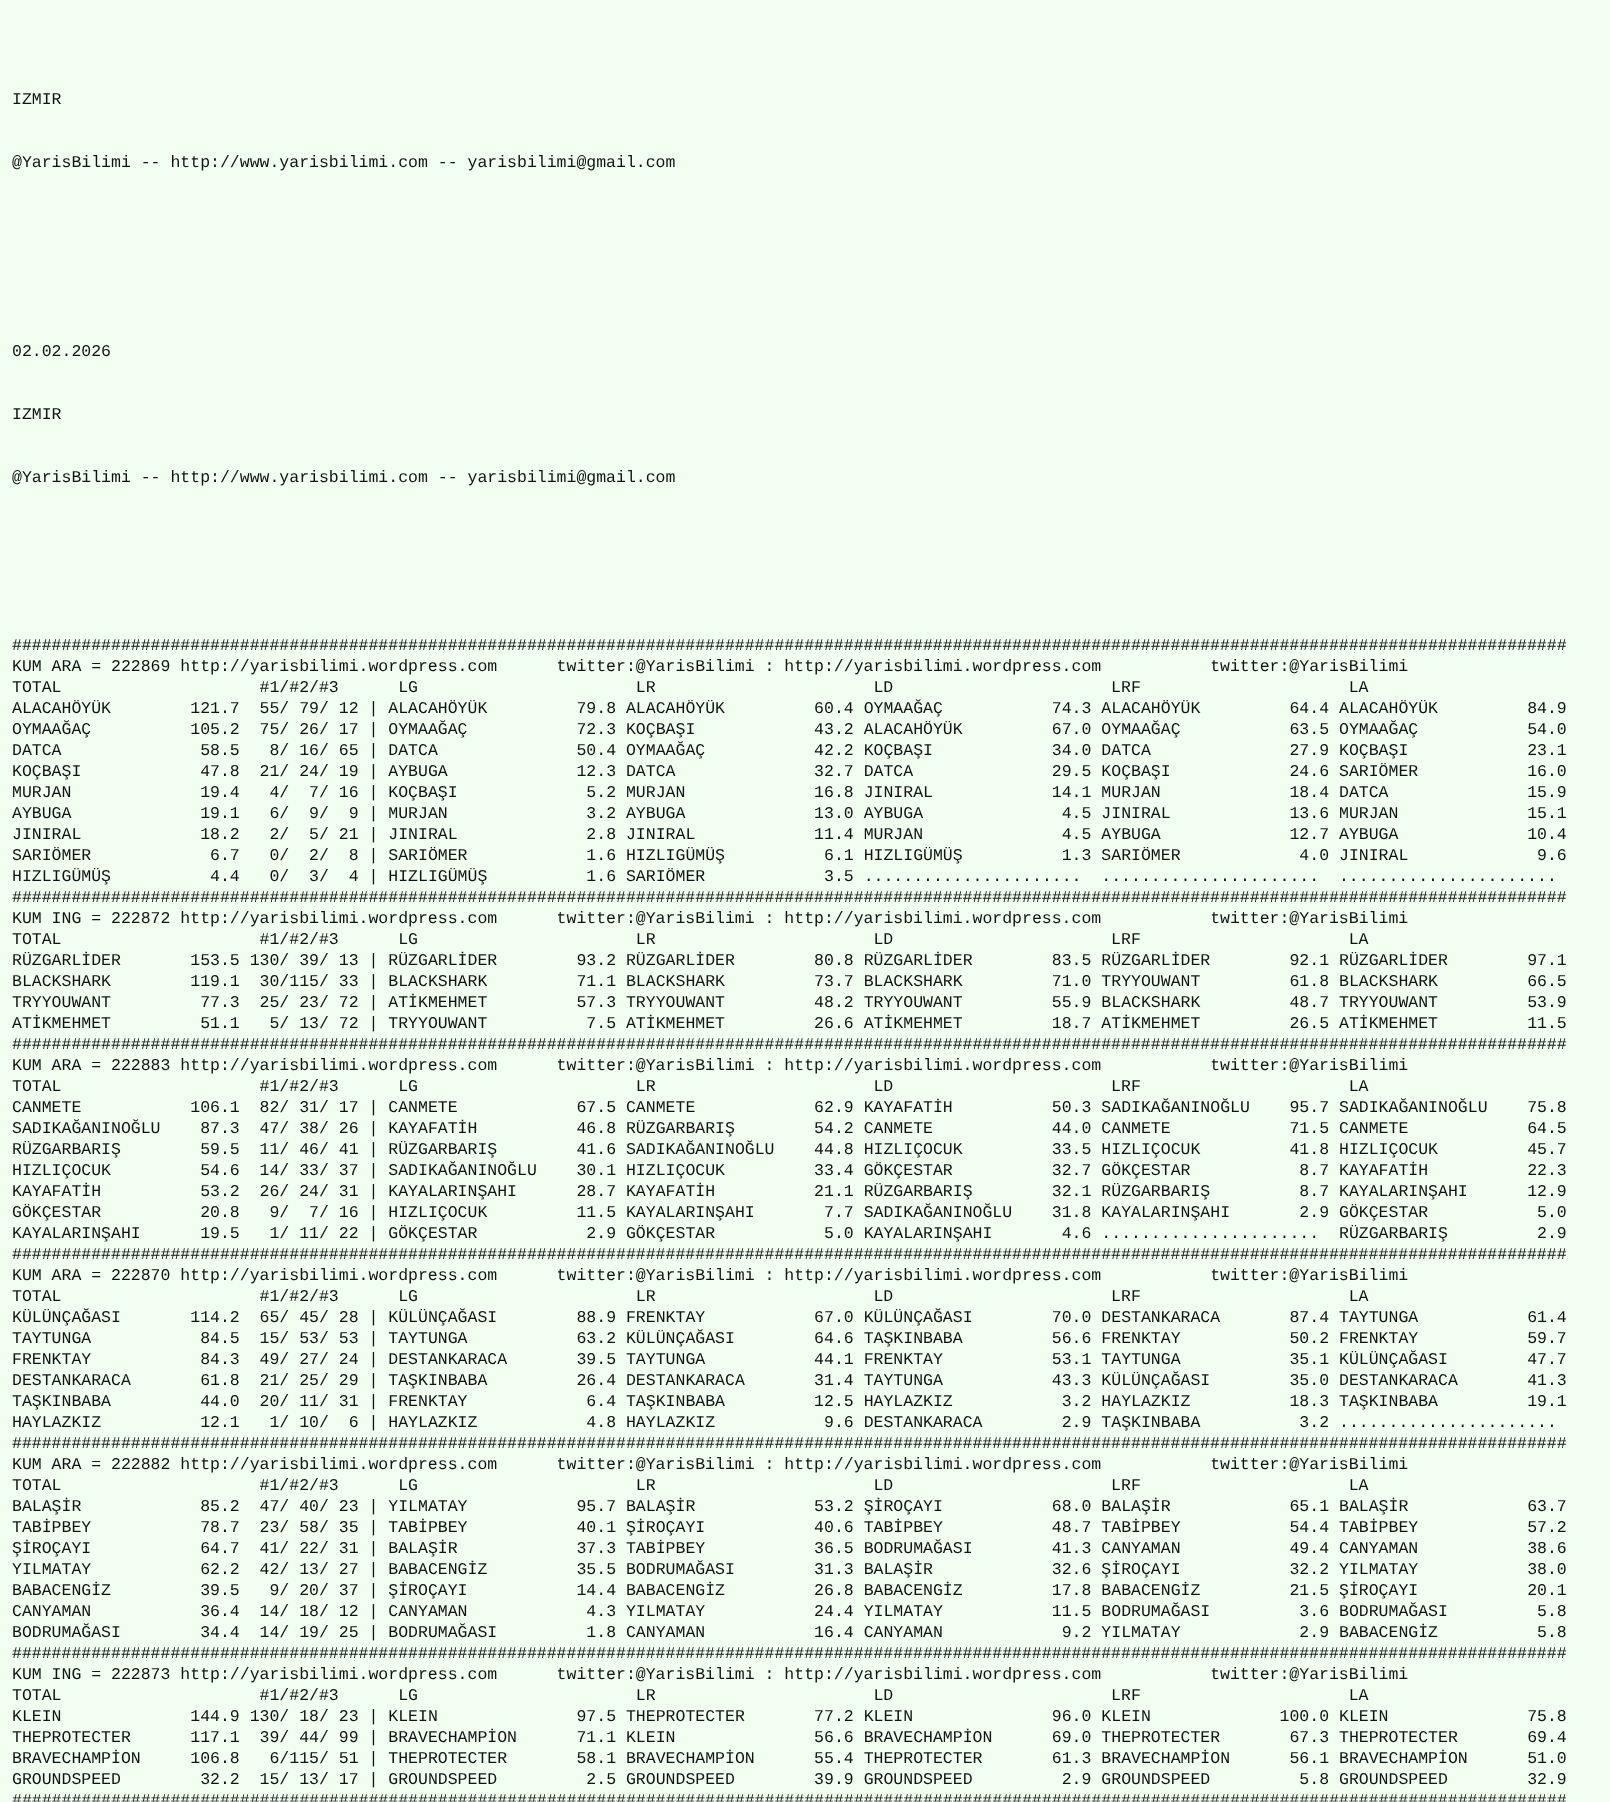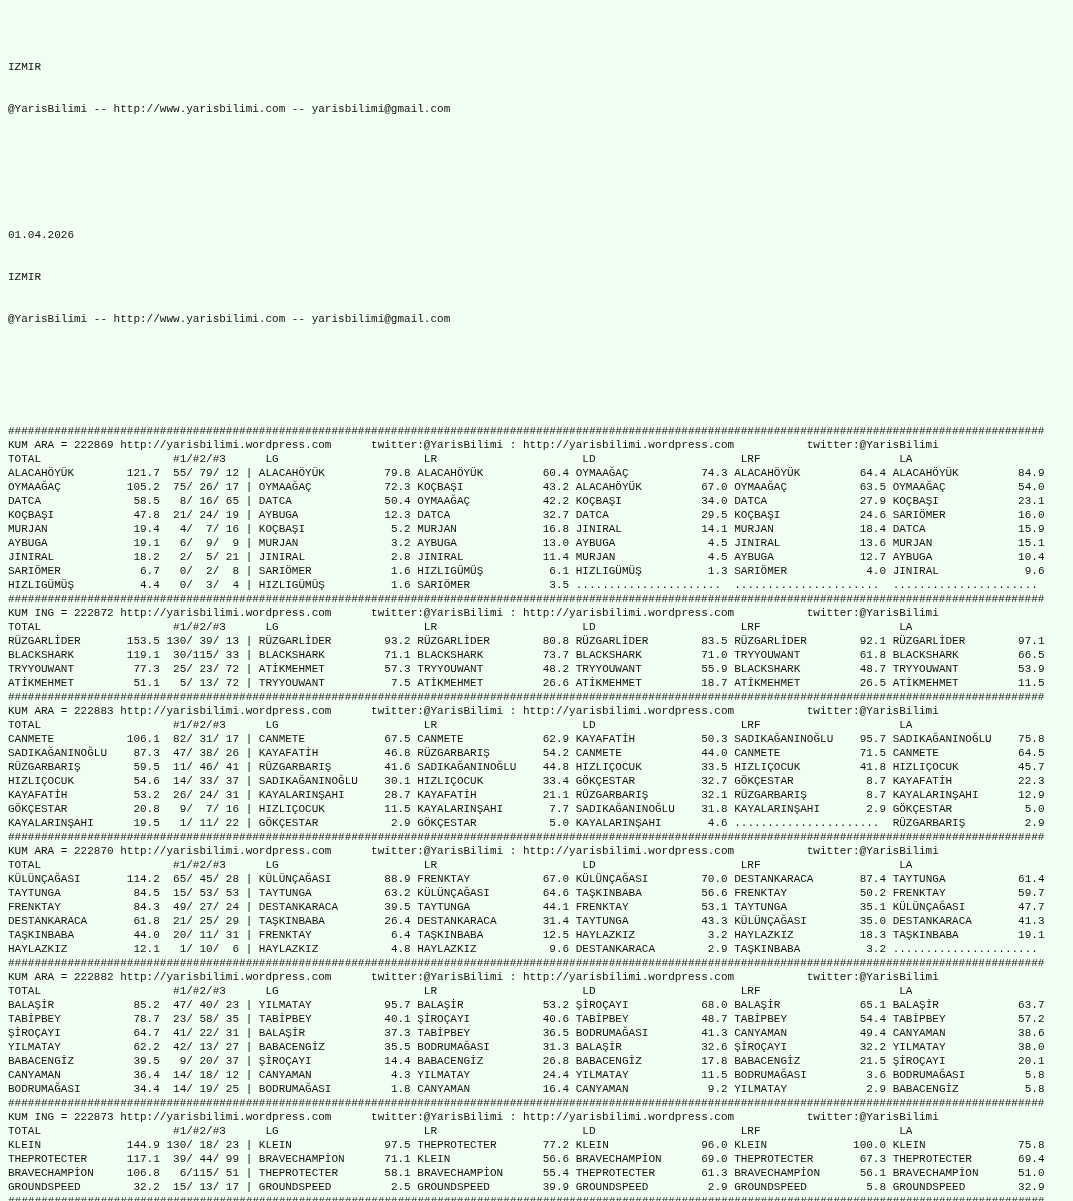--- a/index.html
+++ b/index.html
@@ -21,19 +21,19 @@
 </style>
 </head>
 <body>
 
 <div class="doc">
   <div class="doc-head">
     <div class="line">IZMIR</div>
     <div class="line">@YarisBilimi -- http://www.yarisbilimi.com -- yarisbilimi@gmail.com</div>
     <div class="line"></div>
     <div class="line"></div>
-    <div class="line">01.04.2026</div>
+    <div class="line">02.02.2026</div>
     <div class="line">IZMIR</div>
     <div class="line">@YarisBilimi -- http://www.yarisbilimi.com -- yarisbilimi@gmail.com</div>
     <div class="line"></div>
   </div>
   <div id="sections"><div class="section"><div class="line sep">#############################################################################################################################################################</div><div class="line"><span>KUM ARA = 222869 http://yarisbilimi.wordpress.com      </span><span>twitter:@YarisBilimi</span><span> : </span><span>http://yarisbilimi.wordpress.com           </span><span>twitter:@YarisBilimi</span></div><div class="line">TOTAL                    #1/#2/#3      LG                      LR                      LD                      LRF                     LA</div><div class="line"><span>ALACAHÖYÜK       </span><span> 121.7</span><span>  55/ 79/ 12</span><span> | </span><span>ALACAHÖYÜK        </span><span> 79.8</span> <span>ALACAHÖYÜK        </span><span> 60.4</span> <span>OYMAAĞAÇ          </span><span> 74.3</span> <span>ALACAHÖYÜK        </span><span> 64.4</span> <span>ALACAHÖYÜK        </span><span> 84.9</span></div><div class="line"><span>OYMAAĞAÇ         </span><span> 105.2</span><span>  75/ 26/ 17</span><span> | </span><span>OYMAAĞAÇ          </span><span> 72.3</span> <span>KOÇBAŞI           </span><span> 43.2</span> <span>ALACAHÖYÜK        </span><span> 67.0</span> <span>OYMAAĞAÇ          </span><span> 63.5</span> <span>OYMAAĞAÇ          </span><span> 54.0</span></div><div class="line"><span>DATCA            </span><span>  58.5</span><span>   8/ 16/ 65</span><span> | </span><span>DATCA             </span><span> 50.4</span> <span>OYMAAĞAÇ          </span><span> 42.2</span> <span>KOÇBAŞI           </span><span> 34.0</span> <span>DATCA             </span><span> 27.9</span> <span>KOÇBAŞI           </span><span> 23.1</span></div><div class="line"><span>KOÇBAŞI          </span><span>  47.8</span><span>  21/ 24/ 19</span><span> | </span><span>AYBUGA            </span><span> 12.3</span> <span>DATCA             </span><span> 32.7</span> <span>DATCA             </span><span> 29.5</span> <span>KOÇBAŞI           </span><span> 24.6</span> <span>SARIÖMER          </span><span> 16.0</span></div><div class="line"><span>MURJAN           </span><span>  19.4</span><span>   4/  7/ 16</span><span> | </span><span>KOÇBAŞI           </span><span>  5.2</span> <span>MURJAN            </span><span> 16.8</span> <span>JINIRAL           </span><span> 14.1</span> <span>MURJAN            </span><span> 18.4</span> <span>DATCA             </span><span> 15.9</span></div><div class="line"><span>AYBUGA           </span><span>  19.1</span><span>   6/  9/  9</span><span> | </span><span>MURJAN            </span><span>  3.2</span> <span>AYBUGA            </span><span> 13.0</span> <span>AYBUGA            </span><span>  4.5</span> <span>JINIRAL           </span><span> 13.6</span> <span>MURJAN            </span><span> 15.1</span></div><div class="line"><span>JINIRAL          </span><span>  18.2</span><span>   2/  5/ 21</span><span> | </span><span>JINIRAL           </span><span>  2.8</span> <span>JINIRAL           </span><span> 11.4</span> <span>MURJAN            </span><span>  4.5</span> <span>AYBUGA            </span><span> 12.7</span> <span>AYBUGA            </span><span> 10.4</span></div><div class="line"><span>SARIÖMER         </span><span>   6.7</span><span>   0/  2/  8</span><span> | </span><span>SARIÖMER          </span><span>  1.6</span> <span>HIZLIGÜMÜŞ        </span><span>  6.1</span> <span>HIZLIGÜMÜŞ        </span><span>  1.3</span> <span>SARIÖMER          </span><span>  4.0</span> <span>JINIRAL           </span><span>  9.6</span></div><div class="line"><span>HIZLIGÜMÜŞ       </span><span>   4.4</span><span>   0/  3/  4</span><span> | </span><span>HIZLIGÜMÜŞ        </span><span>  1.6</span> <span>SARIÖMER          </span><span>  3.5</span> <span>...................... </span> <span>...................... </span> <span>...................... </span></div></div><div class="section"><div class="line sep">#############################################################################################################################################################</div><div class="line"><span>KUM ING = 222872 http://yarisbilimi.wordpress.com      </span><span>twitter:@YarisBilimi</span><span> : </span><span>http://yarisbilimi.wordpress.com           </span><span>twitter:@YarisBilimi</span></div><div class="line">TOTAL                    #1/#2/#3      LG                      LR                      LD                      LRF                     LA</div><div class="line"><span>RÜZGARLİDER      </span><span> 153.5</span><span> 130/ 39/ 13</span><span> | </span><span>RÜZGARLİDER       </span><span> 93.2</span> <span>RÜZGARLİDER       </span><span> 80.8</span> <span>RÜZGARLİDER       </span><span> 83.5</span> <span>RÜZGARLİDER       </span><span> 92.1</span> <span>RÜZGARLİDER       </span><span> 97.1</span></div><div class="line"><span>BLACKSHARK       </span><span> 119.1</span><span>  30/115/ 33</span><span> | </span><span>BLACKSHARK        </span><span> 71.1</span> <span>BLACKSHARK        </span><span> 73.7</span> <span>BLACKSHARK        </span><span> 71.0</span> <span>TRYYOUWANT        </span><span> 61.8</span> <span>BLACKSHARK        </span><span> 66.5</span></div><div class="line"><span>TRYYOUWANT       </span><span>  77.3</span><span>  25/ 23/ 72</span><span> | </span><span>ATİKMEHMET        </span><span> 57.3</span> <span>TRYYOUWANT        </span><span> 48.2</span> <span>TRYYOUWANT        </span><span> 55.9</span> <span>BLACKSHARK        </span><span> 48.7</span> <span>TRYYOUWANT        </span><span> 53.9</span></div><div class="line"><span>ATİKMEHMET       </span><span>  51.1</span><span>   5/ 13/ 72</span><span> | </span><span>TRYYOUWANT        </span><span>  7.5</span> <span>ATİKMEHMET        </span><span> 26.6</span> <span>ATİKMEHMET        </span><span> 18.7</span> <span>ATİKMEHMET        </span><span> 26.5</span> <span>ATİKMEHMET        </span><span> 11.5</span></div></div><div class="section"><div class="line sep">#############################################################################################################################################################</div><div class="line"><span>KUM ARA = 222883 http://yarisbilimi.wordpress.com      </span><span>twitter:@YarisBilimi</span><span> : </span><span>http://yarisbilimi.wordpress.com           </span><span>twitter:@YarisBilimi</span></div><div class="line">TOTAL                    #1/#2/#3      LG                      LR                      LD                      LRF                     LA</div><div class="line"><span>CANMETE          </span><span> 106.1</span><span>  82/ 31/ 17</span><span> | </span><span>CANMETE           </span><span> 67.5</span> <span>CANMETE           </span><span> 62.9</span> <span>KAYAFATİH         </span><span> 50.3</span> <span>SADIKAĞANINOĞLU   </span><span> 95.7</span> <span>SADIKAĞANINOĞLU   </span><span> 75.8</span></div><div class="line"><span>SADIKAĞANINOĞLU  </span><span>  87.3</span><span>  47/ 38/ 26</span><span> | </span><span>KAYAFATİH         </span><span> 46.8</span> <span>RÜZGARBARIŞ       </span><span> 54.2</span> <span>CANMETE           </span><span> 44.0</span> <span>CANMETE           </span><span> 71.5</span> <span>CANMETE           </span><span> 64.5</span></div><div class="line"><span>RÜZGARBARIŞ      </span><span>  59.5</span><span>  11/ 46/ 41</span><span> | </span><span>RÜZGARBARIŞ       </span><span> 41.6</span> <span>SADIKAĞANINOĞLU   </span><span> 44.8</span> <span>HIZLIÇOCUK        </span><span> 33.5</span> <span>HIZLIÇOCUK        </span><span> 41.8</span> <span>HIZLIÇOCUK        </span><span> 45.7</span></div><div class="line"><span>HIZLIÇOCUK       </span><span>  54.6</span><span>  14/ 33/ 37</span><span> | </span><span>SADIKAĞANINOĞLU   </span><span> 30.1</span> <span>HIZLIÇOCUK        </span><span> 33.4</span> <span>GÖKÇESTAR         </span><span> 32.7</span> <span>GÖKÇESTAR         </span><span>  8.7</span> <span>KAYAFATİH         </span><span> 22.3</span></div><div class="line"><span>KAYAFATİH        </span><span>  53.2</span><span>  26/ 24/ 31</span><span> | </span><span>KAYALARINŞAHI     </span><span> 28.7</span> <span>KAYAFATİH         </span><span> 21.1</span> <span>RÜZGARBARIŞ       </span><span> 32.1</span> <span>RÜZGARBARIŞ       </span><span>  8.7</span> <span>KAYALARINŞAHI     </span><span> 12.9</span></div><div class="line"><span>GÖKÇESTAR        </span><span>  20.8</span><span>   9/  7/ 16</span><span> | </span><span>HIZLIÇOCUK        </span><span> 11.5</span> <span>KAYALARINŞAHI     </span><span>  7.7</span> <span>SADIKAĞANINOĞLU   </span><span> 31.8</span> <span>KAYALARINŞAHI     </span><span>  2.9</span> <span>GÖKÇESTAR         </span><span>  5.0</span></div><div class="line"><span>KAYALARINŞAHI    </span><span>  19.5</span><span>   1/ 11/ 22</span><span> | </span><span>GÖKÇESTAR         </span><span>  2.9</span> <span>GÖKÇESTAR         </span><span>  5.0</span> <span>KAYALARINŞAHI     </span><span>  4.6</span> <span>...................... </span> <span>RÜZGARBARIŞ       </span><span>  2.9</span></div></div><div class="section"><div class="line sep">#############################################################################################################################################################</div><div class="line"><span>KUM ARA = 222870 http://yarisbilimi.wordpress.com      </span><span>twitter:@YarisBilimi</span><span> : </span><span>http://yarisbilimi.wordpress.com           </span><span>twitter:@YarisBilimi</span></div><div class="line">TOTAL                    #1/#2/#3      LG                      LR                      LD                      LRF                     LA</div><div class="line"><span>KÜLÜNÇAĞASI      </span><span> 114.2</span><span>  65/ 45/ 28</span><span> | </span><span>KÜLÜNÇAĞASI       </span><span> 88.9</span> <span>FRENKTAY          </span><span> 67.0</span> <span>KÜLÜNÇAĞASI       </span><span> 70.0</span> <span>DESTANKARACA      </span><span> 87.4</span> <span>TAYTUNGA          </span><span> 61.4</span></div><div class="line"><span>TAYTUNGA         </span><span>  84.5</span><span>  15/ 53/ 53</span><span> | </span><span>TAYTUNGA          </span><span> 63.2</span> <span>KÜLÜNÇAĞASI       </span><span> 64.6</span> <span>TAŞKINBABA        </span><span> 56.6</span> <span>FRENKTAY          </span><span> 50.2</span> <span>FRENKTAY          </span><span> 59.7</span></div><div class="line"><span>FRENKTAY         </span><span>  84.3</span><span>  49/ 27/ 24</span><span> | </span><span>DESTANKARACA      </span><span> 39.5</span> <span>TAYTUNGA          </span><span> 44.1</span> <span>FRENKTAY          </span><span> 53.1</span> <span>TAYTUNGA          </span><span> 35.1</span> <span>KÜLÜNÇAĞASI       </span><span> 47.7</span></div><div class="line"><span>DESTANKARACA     </span><span>  61.8</span><span>  21/ 25/ 29</span><span> | </span><span>TAŞKINBABA        </span><span> 26.4</span> <span>DESTANKARACA      </span><span> 31.4</span> <span>TAYTUNGA          </span><span> 43.3</span> <span>KÜLÜNÇAĞASI       </span><span> 35.0</span> <span>DESTANKARACA      </span><span> 41.3</span></div><div class="line"><span>TAŞKINBABA       </span><span>  44.0</span><span>  20/ 11/ 31</span><span> | </span><span>FRENKTAY          </span><span>  6.4</span> <span>TAŞKINBABA        </span><span> 12.5</span> <span>HAYLAZKIZ         </span><span>  3.2</span> <span>HAYLAZKIZ         </span><span> 18.3</span> <span>TAŞKINBABA        </span><span> 19.1</span></div><div class="line"><span>HAYLAZKIZ        </span><span>  12.1</span><span>   1/ 10/  6</span><span> | </span><span>HAYLAZKIZ         </span><span>  4.8</span> <span>HAYLAZKIZ         </span><span>  9.6</span> <span>DESTANKARACA      </span><span>  2.9</span> <span>TAŞKINBABA        </span><span>  3.2</span> <span>...................... </span></div></div><div class="section"><div class="line sep">#############################################################################################################################################################</div><div class="line"><span>KUM ARA = 222882 http://yarisbilimi.wordpress.com      </span><span>twitter:@YarisBilimi</span><span> : </span><span>http://yarisbilimi.wordpress.com           </span><span>twitter:@YarisBilimi</span></div><div class="line">TOTAL                    #1/#2/#3      LG                      LR                      LD                      LRF                     LA</div><div class="line"><span>BALAŞİR          </span><span>  85.2</span><span>  47/ 40/ 23</span><span> | </span><span>YILMATAY          </span><span> 95.7</span> <span>BALAŞİR           </span><span> 53.2</span> <span>ŞİROÇAYI          </span><span> 68.0</span> <span>BALAŞİR           </span><span> 65.1</span> <span>BALAŞİR           </span><span> 63.7</span></div><div class="line"><span>TABİPBEY         </span><span>  78.7</span><span>  23/ 58/ 35</span><span> | </span><span>TABİPBEY          </span><span> 40.1</span> <span>ŞİROÇAYI          </span><span> 40.6</span> <span>TABİPBEY          </span><span> 48.7</span> <span>TABİPBEY          </span><span> 54.4</span> <span>TABİPBEY          </span><span> 57.2</span></div><div class="line"><span>ŞİROÇAYI         </span><span>  64.7</span><span>  41/ 22/ 31</span><span> | </span><span>BALAŞİR           </span><span> 37.3</span> <span>TABİPBEY          </span><span> 36.5</span> <span>BODRUMAĞASI       </span><span> 41.3</span> <span>CANYAMAN          </span><span> 49.4</span> <span>CANYAMAN          </span><span> 38.6</span></div><div class="line"><span>YILMATAY         </span><span>  62.2</span><span>  42/ 13/ 27</span><span> | </span><span>BABACENGİZ        </span><span> 35.5</span> <span>BODRUMAĞASI       </span><span> 31.3</span> <span>BALAŞİR           </span><span> 32.6</span> <span>ŞİROÇAYI          </span><span> 32.2</span> <span>YILMATAY          </span><span> 38.0</span></div><div class="line"><span>BABACENGİZ       </span><span>  39.5</span><span>   9/ 20/ 37</span><span> | </span><span>ŞİROÇAYI          </span><span> 14.4</span> <span>BABACENGİZ        </span><span> 26.8</span> <span>BABACENGİZ        </span><span> 17.8</span> <span>BABACENGİZ        </span><span> 21.5</span> <span>ŞİROÇAYI          </span><span> 20.1</span></div><div class="line"><span>CANYAMAN         </span><span>  36.4</span><span>  14/ 18/ 12</span><span> | </span><span>CANYAMAN          </span><span>  4.3</span> <span>YILMATAY          </span><span> 24.4</span> <span>YILMATAY          </span><span> 11.5</span> <span>BODRUMAĞASI       </span><span>  3.6</span> <span>BODRUMAĞASI       </span><span>  5.8</span></div><div class="line"><span>BODRUMAĞASI      </span><span>  34.4</span><span>  14/ 19/ 25</span><span> | </span><span>BODRUMAĞASI       </span><span>  1.8</span> <span>CANYAMAN          </span><span> 16.4</span> <span>CANYAMAN          </span><span>  9.2</span> <span>YILMATAY          </span><span>  2.9</span> <span>BABACENGİZ        </span><span>  5.8</span></div></div><div class="section"><div class="line sep">#############################################################################################################################################################</div><div class="line"><span>KUM ING = 222873 http://yarisbilimi.wordpress.com      </span><span>twitter:@YarisBilimi</span><span> : </span><span>http://yarisbilimi.wordpress.com           </span><span>twitter:@YarisBilimi</span></div><div class="line">TOTAL                    #1/#2/#3      LG                      LR                      LD                      LRF                     LA</div><div class="line"><span>KLEIN            </span><span> 144.9</span><span> 130/ 18/ 23</span><span> | </span><span>KLEIN             </span><span> 97.5</span> <span>THEPROTECTER      </span><span> 77.2</span> <span>KLEIN             </span><span> 96.0</span> <span>KLEIN             </span><span>100.0</span> <span>KLEIN             </span><span> 75.8</span></div><div class="line"><span>THEPROTECTER     </span><span> 117.1</span><span>  39/ 44/ 99</span><span> | </span><span>BRAVECHAMPİON     </span><span> 71.1</span> <span>KLEIN             </span><span> 56.6</span> <span>BRAVECHAMPİON     </span><span> 69.0</span> <span>THEPROTECTER      </span><span> 67.3</span> <span>THEPROTECTER      </span><span> 69.4</span></div><div class="line"><span>BRAVECHAMPİON    </span><span> 106.8</span><span>   6/115/ 51</span><span> | </span><span>THEPROTECTER      </span><span> 58.1</span> <span>BRAVECHAMPİON     </span><span> 55.4</span> <span>THEPROTECTER      </span><span> 61.3</span> <span>BRAVECHAMPİON     </span><span> 56.1</span> <span>BRAVECHAMPİON     </span><span> 51.0</span></div><div class="line"><span>GROUNDSPEED      </span><span>  32.2</span><span>  15/ 13/ 17</span><span> | </span><span>GROUNDSPEED       </span><span>  2.5</span> <span>GROUNDSPEED       </span><span> 39.9</span> <span>GROUNDSPEED       </span><span>  2.9</span> <span>GROUNDSPEED       </span><span>  5.8</span> <span>GROUNDSPEED       </span><span> 32.9</span></div></div><div class="section"><div class="line sep">#############################################################################################################################################################</div></div></div>
 </div>
 
 </body></html>

